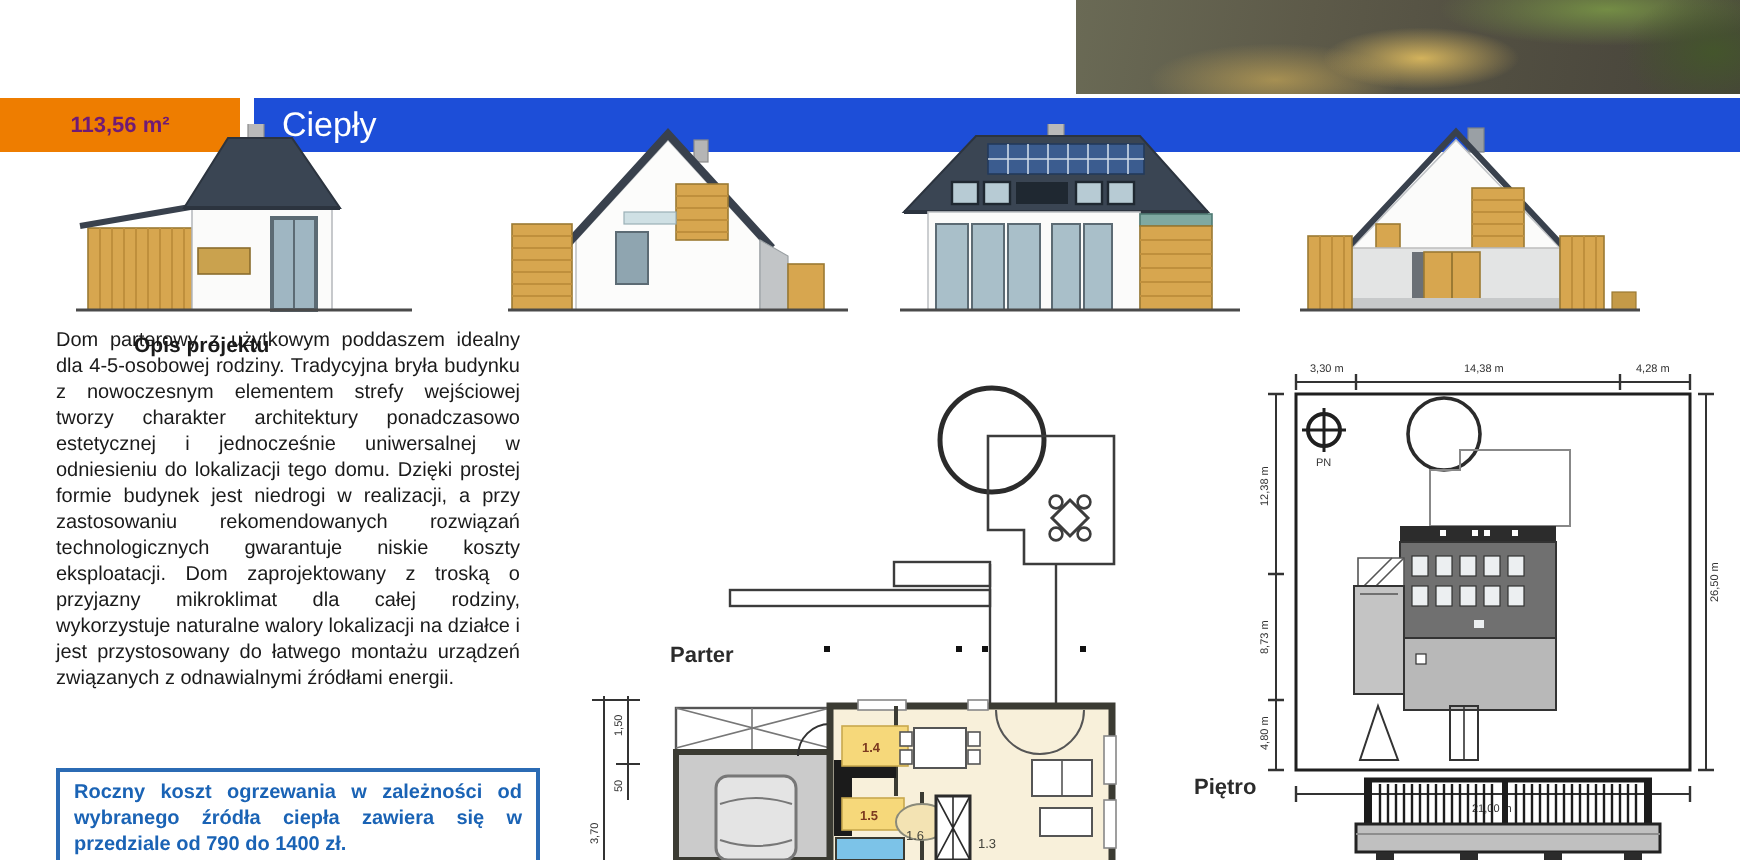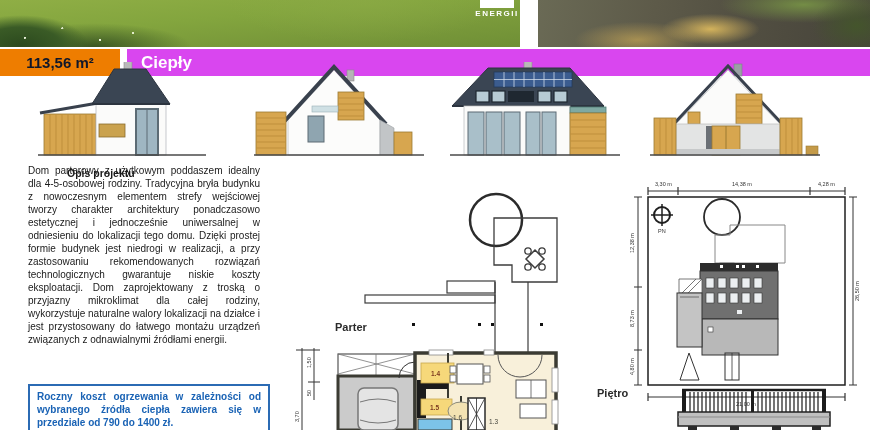--- a/index.html
+++ b/index.html
@@ -25,51 +25,44 @@
   #photo-logo .word{color:#ffffff;font-weight:bold;font-size:8px;letter-spacing:1.5px;margin-top:1px;}
   #photo-right{left:538px;top:0;width:332px;height:47px;
     background:
       radial-gradient(70px 22px at 52% 62%, rgba(233,195,96,.85) 0%, rgba(233,195,96,0) 70%),
       radial-gradient(90px 26px at 30% 85%, rgba(214,178,88,.6) 0%, rgba(214,178,88,0) 70%),
       radial-gradient(60px 40px at 96% 55%, #44552c 0%, rgba(68,85,44,0) 75%),
       radial-gradient(120px 26px at 80% 10%, rgba(120,148,70,.9) 0%, rgba(120,148,70,0) 70%),
       linear-gradient(100deg,#6a6a55 0%,#5d5a49 35%,#514e41 65%,#46433a 100%);}
 
   
-  #area-badge{left:0;top:49px;width:120px;height:27px;background:#ee7d00;color:#0f172a;
-    font-weight:bold;font-size:15px;display:flex;align-items:center;justify-content:center;}
-  #title-bar{left:127px;top:49px;width:743px;height:27px;background:#d946ef;color:#fff;
-    font-weight:bold;font-size:17px;display:flex;align-items:center;padding-left:14px;box-sizing:border-box;}
+  #area-badge{left:0;top:49px;width:120px;height:27px;background:#ee7d00;color:#701a75;
+    font-weight:bold;font-size:11px;display:flex;align-items:center;justify-content:center;}
+  #title-bar{left:127px;top:49px;width:743px;height:27px;background:#1d4ed8;color:#fff;
+    font-weight:normal;font-size:17px;display:flex;align-items:center;padding-left:14px;box-sizing:border-box;}
 
   
   #desc-heading{left:28px;top:167px;width:232px;font-size:10.5px;font-weight:bold;margin-left:39px;}
   #desc-body{left:28px;top:164px;width:232px;font-size:10px;line-height:13px;text-align:justify;}
   #cost-box{left:28px;top:384px;width:224px;border:2px solid #2b6bb4;padding:4px 7px;
     font-size:10px;line-height:13px;font-weight:bold;color:#1a63b5;text-align:justify;}
 
   
   svg{display:block;}
   svg text{font-family:"Liberation Sans",sans-serif;fill:#2b2b2b;}
   .plan-label{font-size:11px;font-weight:bold;}
   .dim-t{font-size:5.5px;fill:#333;}
   .room-t{font-size:6.5px;fill:#7c3a20;font-weight:bold;}
   .room-g{font-size:6.5px;fill:#44443c;}
 </style>
 </head>
 <body>
 
 <div id="page">
 
-  <div id="photo-left" class="abs">
-    <div class="speckles"></div>
-    <div id="photo-logo">
-      <div class="mark"></div>
-      <div class="word">ENERGII</div>
-    </div>
-  </div>
   <div id="photo-right" class="abs"></div>
 
   <div id="area-badge" class="abs">113,56 m²</div>
   <div id="title-bar" class="abs">Ciepły</div>
 
   <svg class="abs" style="left:36px;top:62px" width="175" height="97">
     <rect x="88" y="-1" width="8" height="10" fill="#b9b9b9" stroke="#8a8a8a" stroke-width="0.6"></rect>
     <rect x="8" y="52" width="52" height="41" fill="#d7a64f" stroke="#9b7a33" stroke-width="0.8"></rect>
     <path d="M14 52V93M20 52V93M26 52V93M32 52V93M38 52V93M44 52V93M50 52V93M56 52V93" stroke="#bf8f3c" stroke-width="1" fill="none"></path>
     <line x1="4" y1="51" x2="62" y2="41" stroke="#39414d" stroke-width="3"></line>

